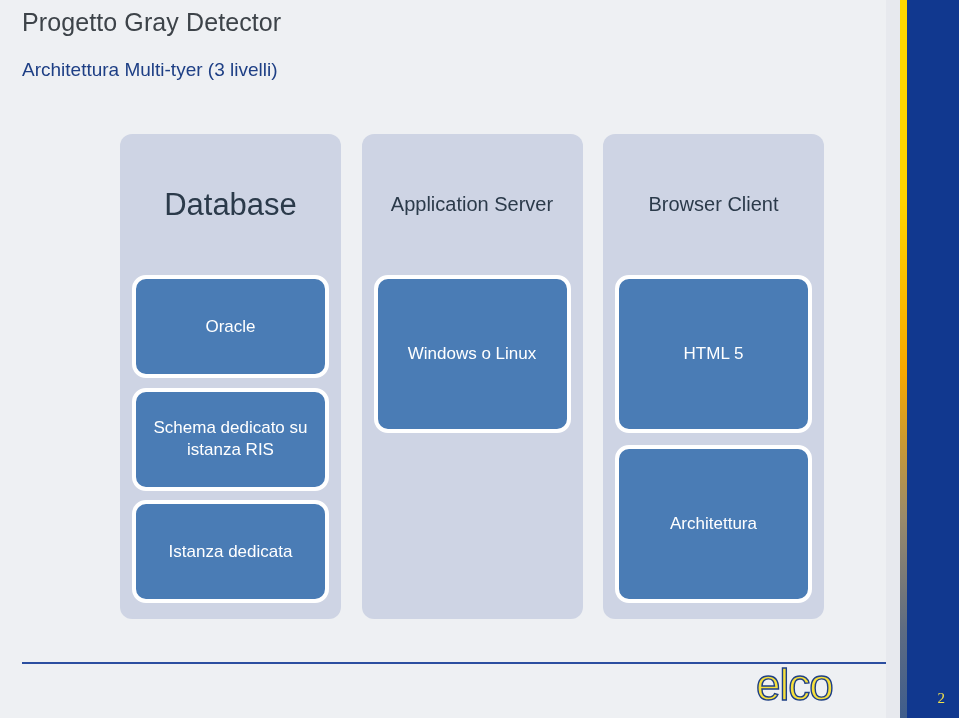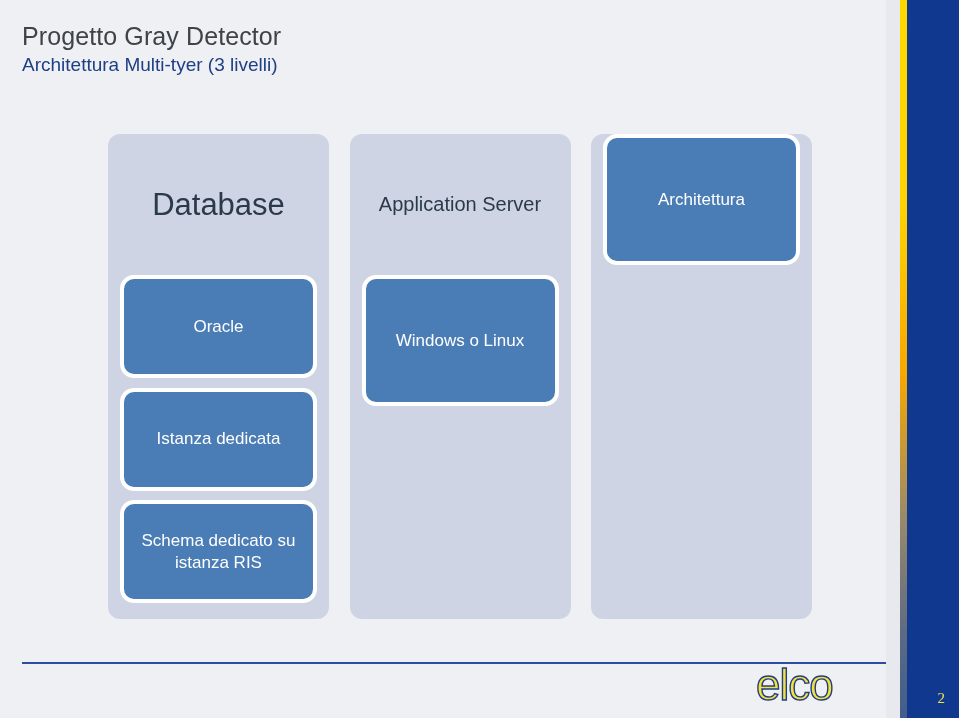--- a/index.html
+++ b/index.html
@@ -59,42 +59,42 @@
     color: #f2e14a;
     font-size: 15px;
     font-family: "Liberation Serif", serif;
     line-height: 1;
   }
 
   
   .header {
     position: absolute;
     left: 22px;
-    top: 22px;
+    top: 8px;
     width: 700px;
   }
   .title {
     font-size: 25px;
     color: #3d4349;
     letter-spacing: 0.1px;
     line-height: 1.18;
     white-space: nowrap;
   }
   .subtitle {
-    margin-top: 2px;
+    margin-top: 21px;
     font-size: 19px;
     color: #1e3f85;
     line-height: 1.2;
     white-space: nowrap;
   }
 
   
   .tiers {
     position: absolute;
-    left: 108px;
+    left: 120px;
     top: 134px;
     width: 704px;
     height: 485px;
     display: flex;
     justify-content: space-between;
   }
   .tier {
     width: 221px;
     height: 485px;
     background: #ced4e4;
@@ -132,21 +132,21 @@
     color: #ffffff;
     display: flex;
     align-items: center;
     justify-content: center;
     text-align: center;
     font-size: 17px;
     line-height: 1.28;
     padding: 4px 0;
   }
   .tier.three .box { height: 103px; }
-  .tier.two   .box { height: 131px; }
+  .tier.two   .box { height: 158px; }
 
   
   .footer-rule {
     position: absolute;
     left: 22px;
     top: 662px;
     width: 873px;
     height: 2px;
     background: #2b4ea0;
   }
@@ -167,34 +167,36 @@
     <div class="title">Progetto Gray Detector</div>
     <div class="subtitle">Architettura Multi-tyer (3 livelli)</div>
   </div>
 
   <div class="tiers">
 
     <div class="tier three">
       <div class="tier-head single">Database</div>
       <div class="tier-body">
         <div class="box">Oracle</div>
+        <div class="box">Schema dedicato su istanza RIS</div>
         <div class="box">Istanza dedicata</div>
-        <div class="box">Schema dedicato su istanza RIS</div>
       </div>
     </div>
 
     <div class="tier two">
       <div class="tier-head">Application Server</div>
       <div class="tier-body">
         <div class="box">Windows o Linux</div>
       </div>
     </div>
 
     <div class="tier two">
+      <div class="tier-head">Browser Client</div>
       <div class="tier-body">
+        <div class="box">HTML 5</div>
         <div class="box">Architettura</div>
       </div>
     </div>
 
   </div>
 
   <div class="footer-rule"></div>
 
   <svg class="logo" viewBox="0 0 132 46" xmlns="http://www.w3.org/2000/svg">
     <text x="2" y="38" font-family="Liberation Sans, sans-serif" font-size="44" letter-spacing="-1" fill="#f7e03c" stroke="#1e3f85" stroke-width="1.4">elco</text>

